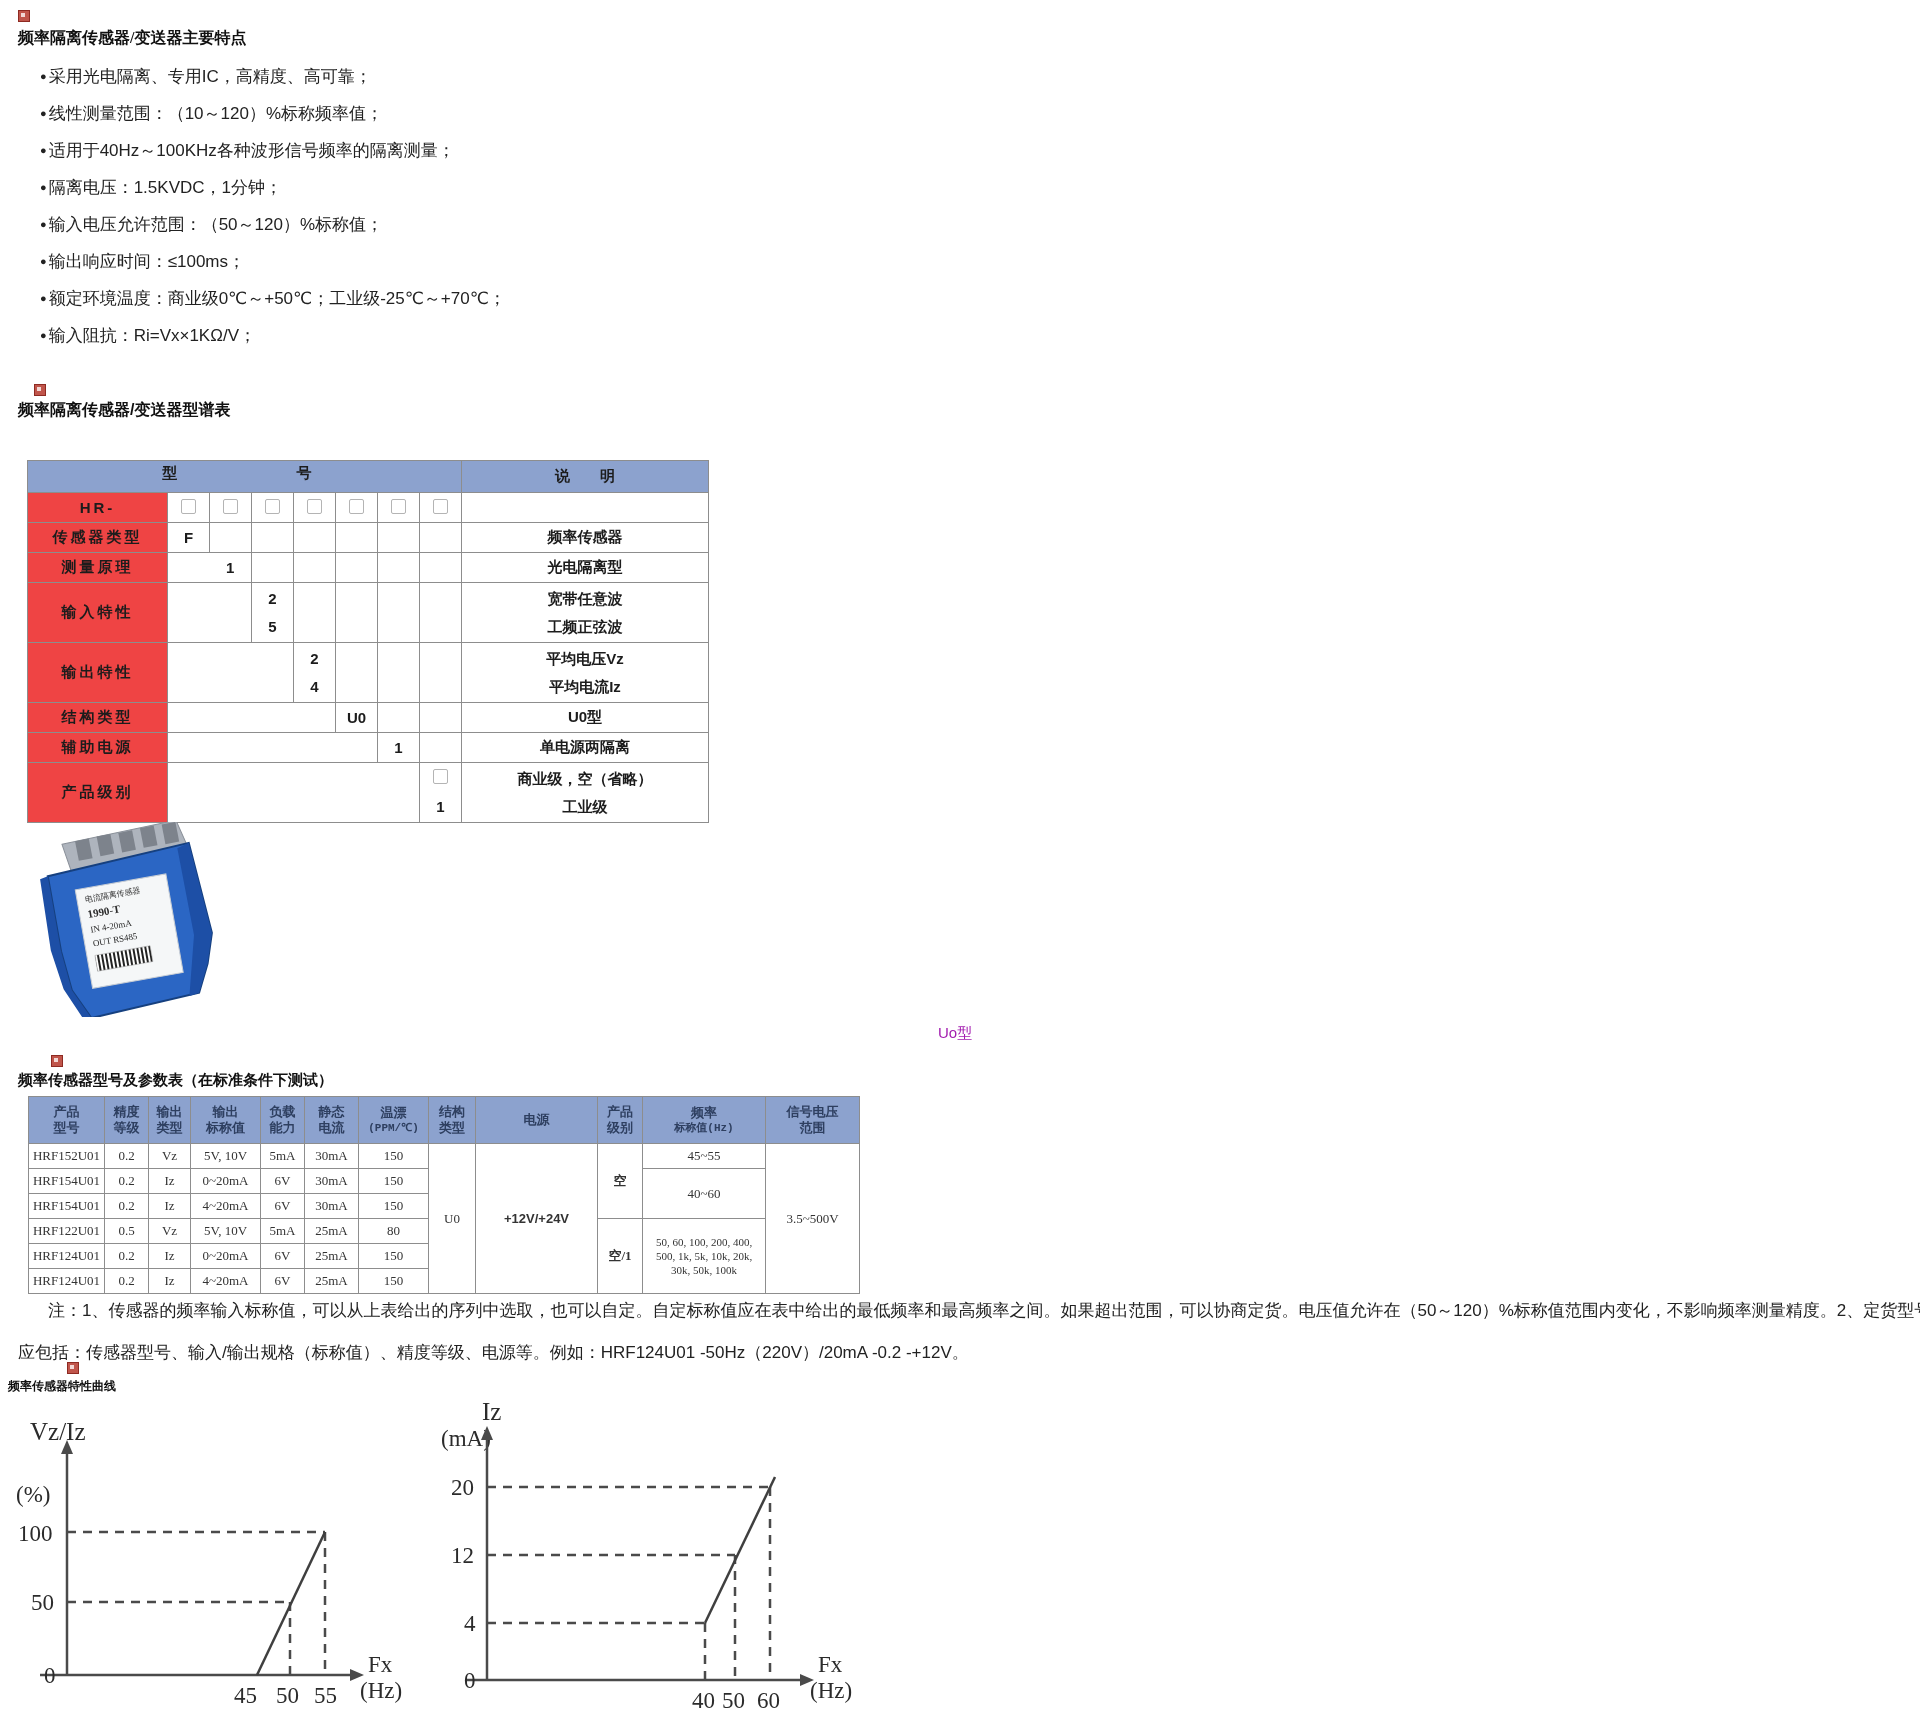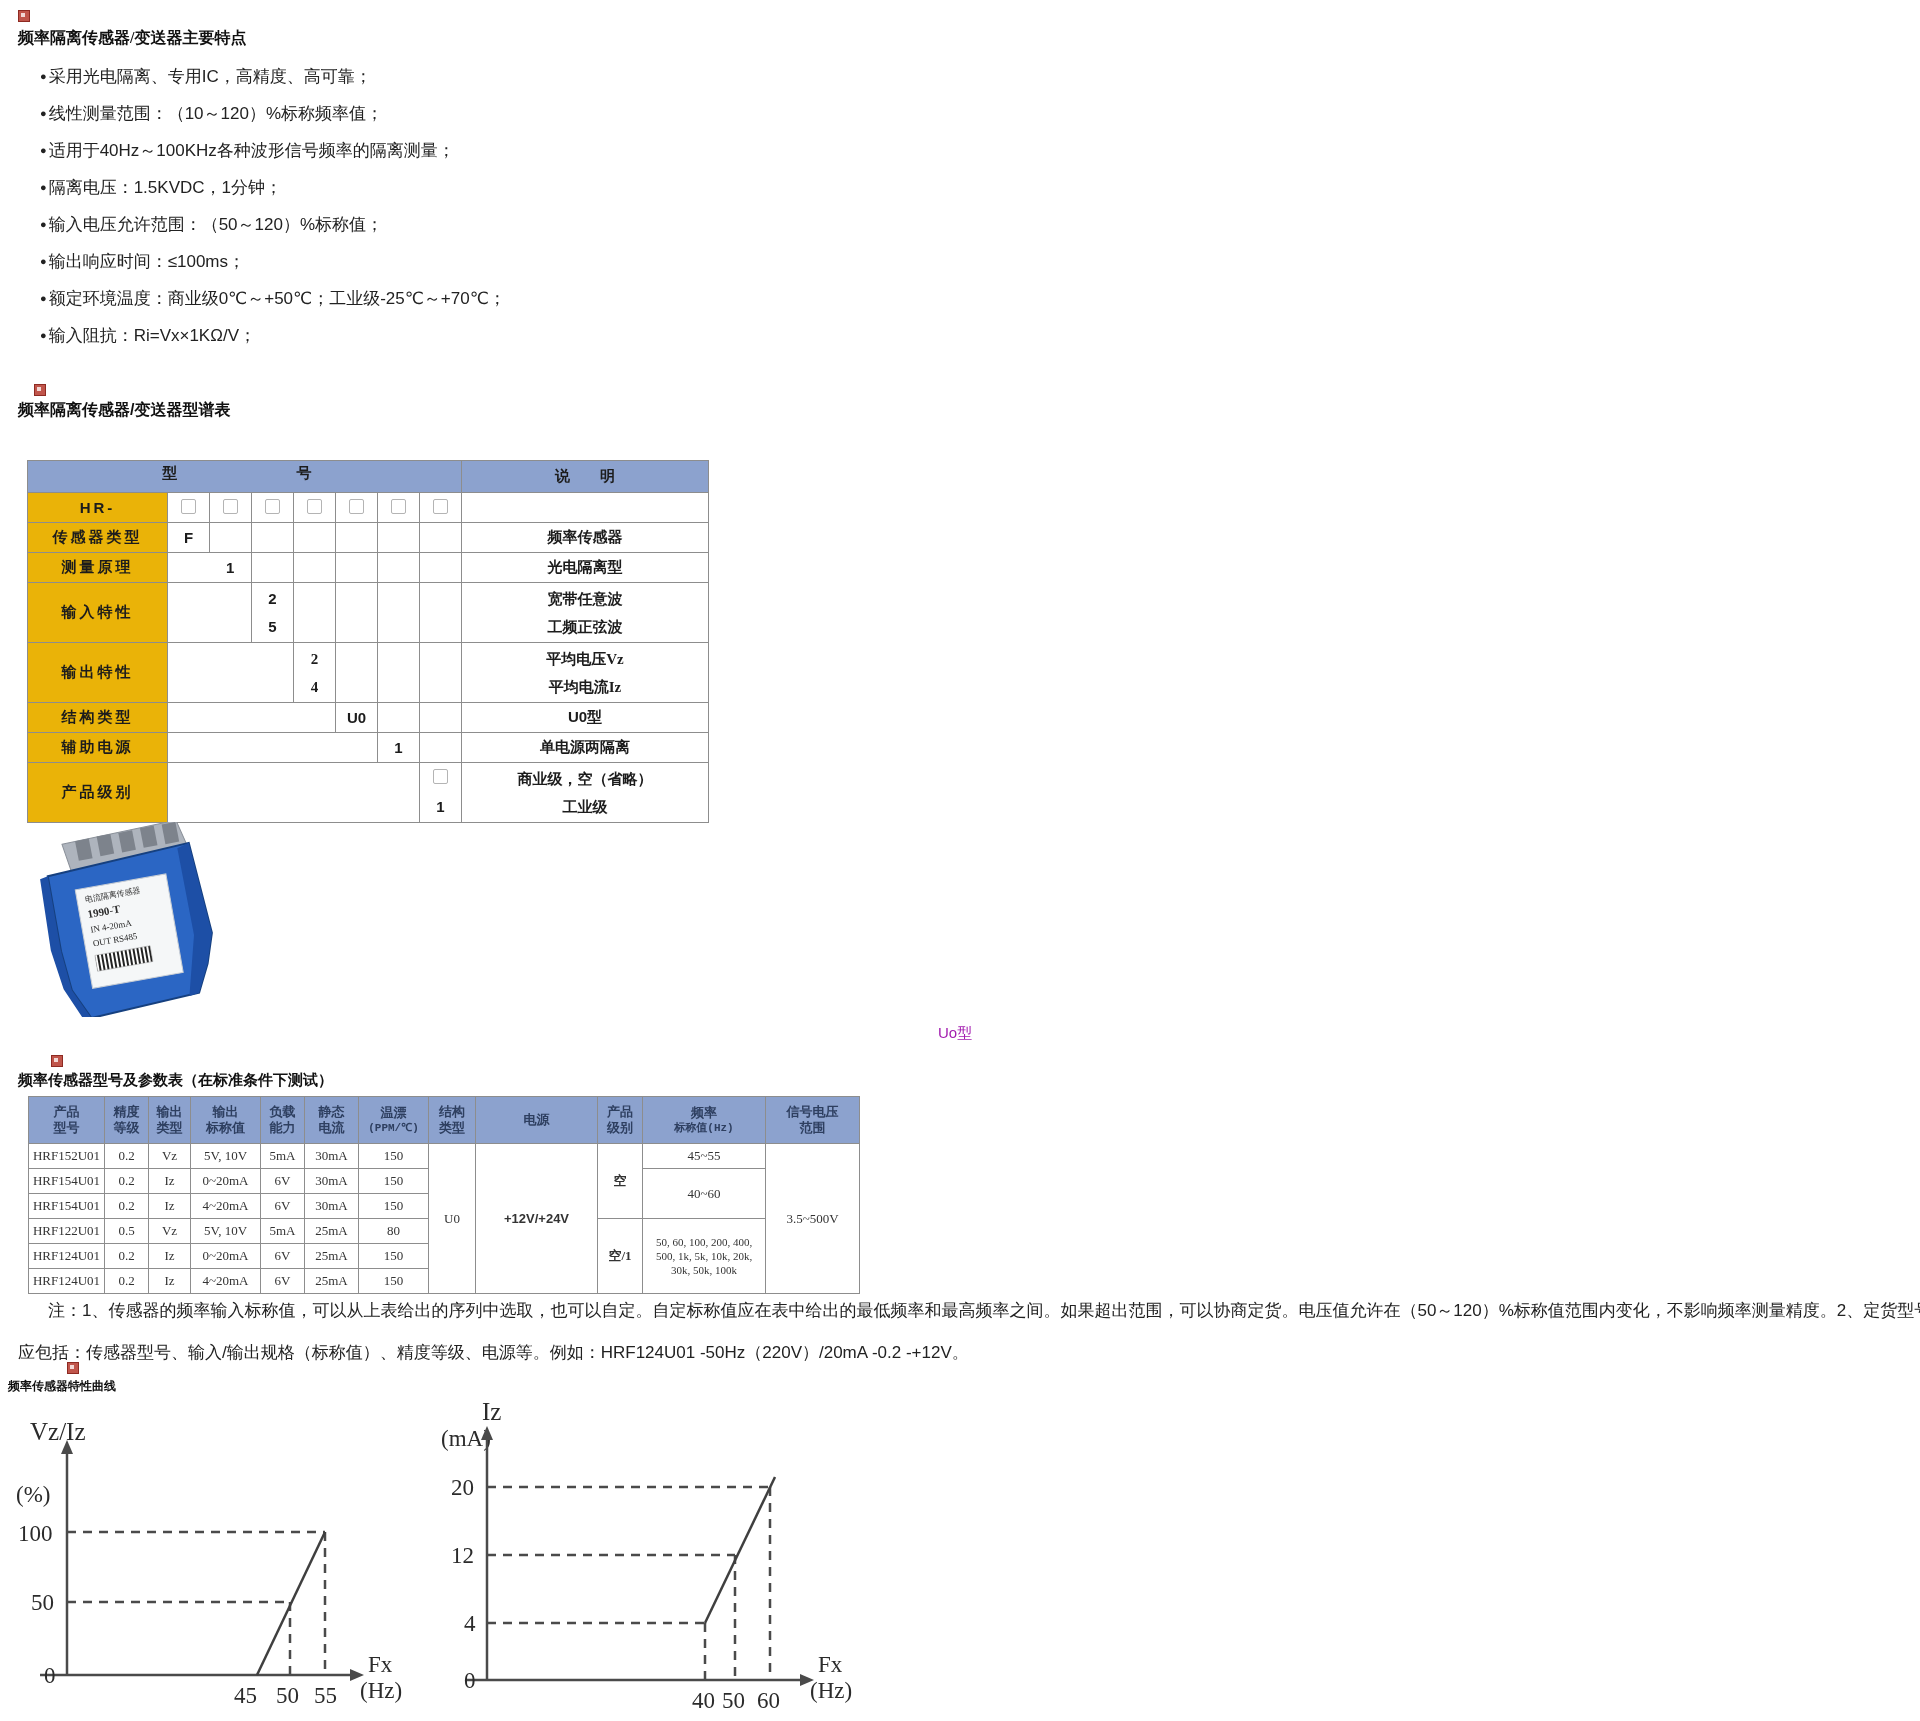--- a/index.html
+++ b/index.html
@@ -18,21 +18,21 @@
   
   .bullet-line{font-size:17px;line-height:37px;color:#222;white-space:nowrap;}
   .bullet-dot{font-size:11px;vertical-align:2px;margin-right:2px;}
   
   table.spec{border-collapse:collapse;table-layout:fixed;}
   table.spec td{
     border:1px solid #8d8d8d;text-align:center;vertical-align:middle;
     font-size:15px;color:#1c1c1c;padding:0;box-sizing:border-box;
   }
   td.h-blue{background:#8ca2ce;font-weight:bold;color:#1e2636;}
-  td.lblcol{background:#eab308;font-weight:bold;letter-spacing:3px;color:#1e2636;}
+  td.lblcol{background:#ef4444;font-weight:bold;letter-spacing:3px;color:#1e2636;}
   td.desccell{text-align:left;padding-left:9px;font-weight:bold;}
   td.valcell{font-weight:bold;}
   .cbx{display:inline-block;width:13px;height:13px;border:1px solid #b4b4b4;border-radius:2px;background:#fff;}
   .two-line div{line-height:28px;}
   .model-hdr{position:relative;}
   .model-hdr span{position:absolute;top:3px;font-weight:bold;}
   .model-hdr .m1{left:31%;}
   .model-hdr .m2{left:62%;}
   
   table.par{border-collapse:collapse;table-layout:fixed;font-family:"Liberation Serif","DejaVu Serif",serif;}
@@ -140,21 +140,21 @@
     </td>
     <td></td>
         <td></td>
         <td></td>
         <td></td>
     <td class="desccell two-line">
       <div>宽带任意波</div>
       <div>工频正弦波</div>
     </td>
   </tr>
-  <tr style="height:60px;font-family:Liberation Serif, serif;">
+  <tr style="height:60px;">
     <td class="lblcol">输出特性</td>
     <td colspan="3"></td>
     <td class="valcell two-line">
       <div>2</div>
       <div>4</div>
     </td>
     <td></td>
         <td></td>
         <td></td>
     <td class="desccell two-line">

